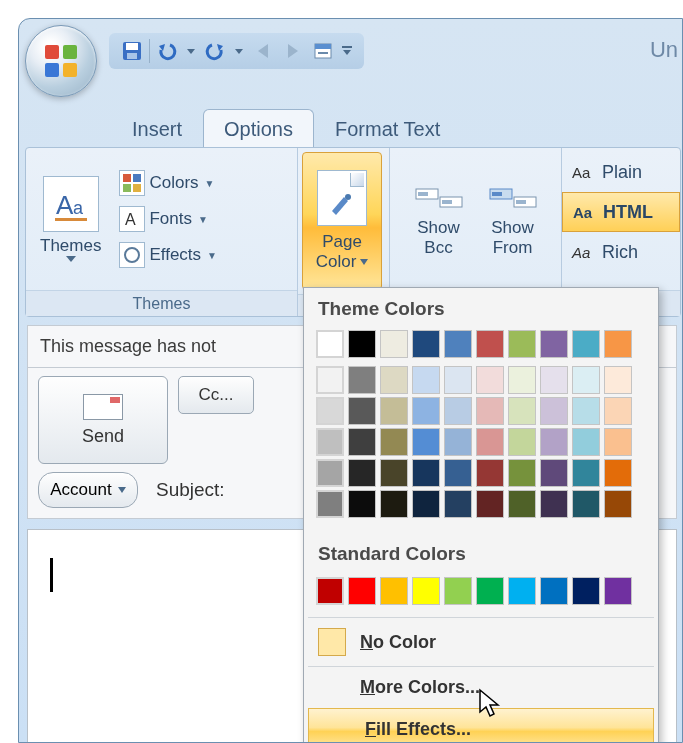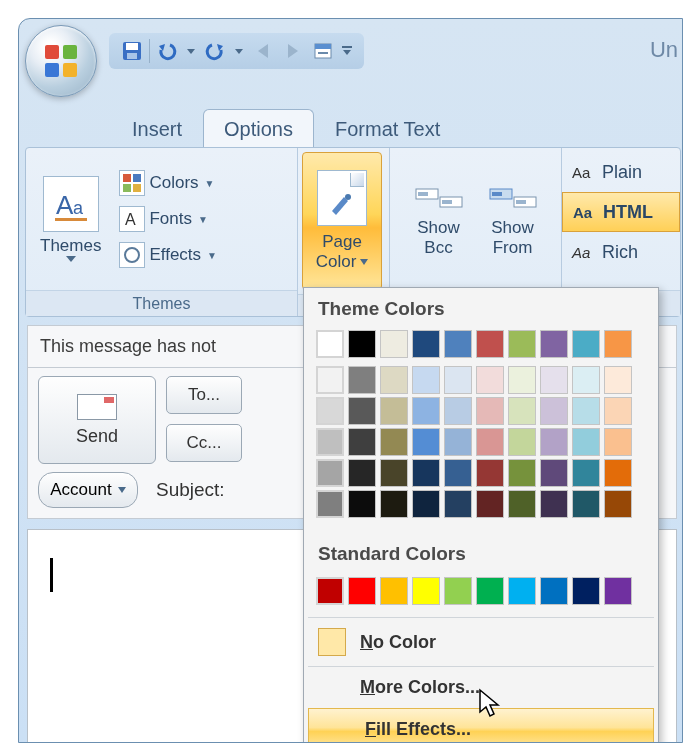--- a/index.html
+++ b/index.html
@@ -141,21 +141,21 @@
   border: 1px solid #c4cbd3;
 }
 .info-bar {
   padding: 10px 12px;
   font-size: 18px;
   color: #3b3b3b;
   border-bottom: 1px solid #c4cbd3;
 }
 .compose-row { display:flex; align-items:flex-start; padding: 8px 10px; gap: 10px; }
 .send-btn {
-  width: 118px; height: 88px;
+  width: 130px; height: 88px;
   background: linear-gradient(to bottom, #fefefe, #e4e9ee);
   border: 1px solid #9ba8b5;
   border-radius: 6px;
   display:flex; flex-direction:column; align-items:center; justify-content:center;
   cursor:pointer;
   font-size:18px; color:#333;
 }
 .send-btn .env { width:40px; height:26px; background:#fff; border:1px solid #8a98a6; position:relative; margin-bottom:6px; }
 .send-btn .env::after { content:''; position:absolute; right:2px; top:2px; width:10px; height:6px; background:#e06868; }
 .small-btn {
@@ -414,23 +414,20 @@
   </div>
 
   <div class="msg-area">
     <div class="info-bar">This message has not</div>
     <div class="compose-row">
       <div class="send-btn">
         <div class="env"></div>
         <span>Send</span>
       </div>
       <div class="compose-right">
-        <div class="small-btn">
-            <span>To...</span>
-          </div>
         <div class="small-btn">
             <span>Cc...</span>
           </div>
       </div>
     </div>
     <div class="acct-row">
       <div class="acct-btn">
         <span>Account</span>
         <svg width="8" height="6">
             <path d="M0 0 L8 0 L4 6 Z" fill="#4a6a8a"></path>

